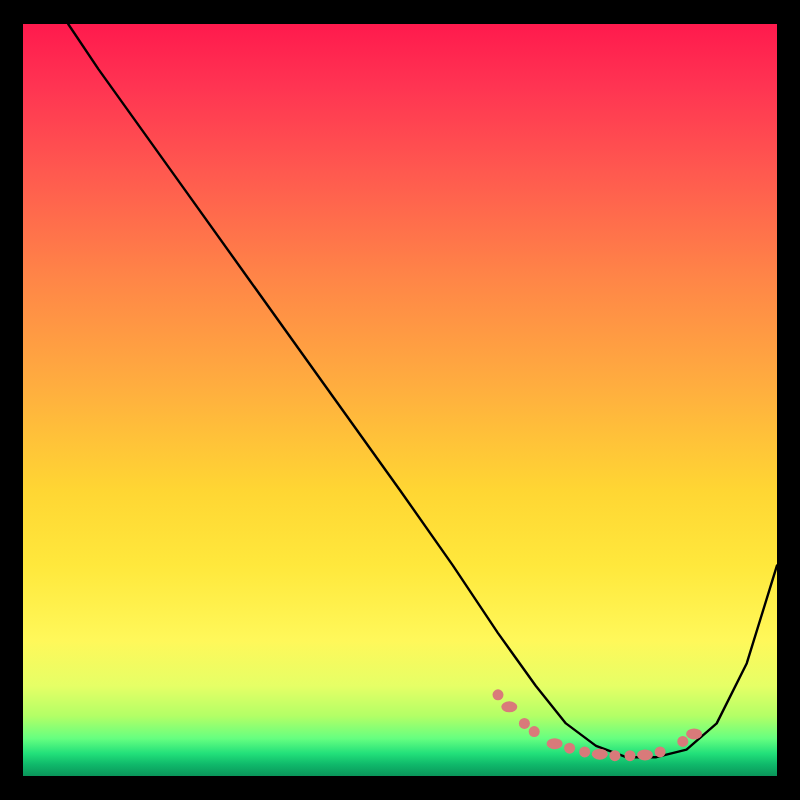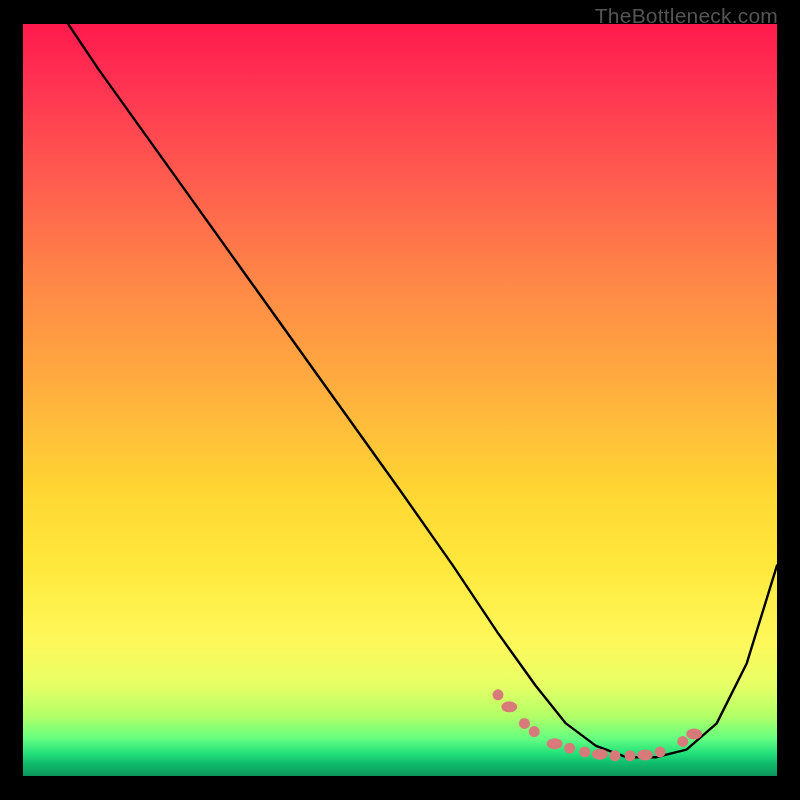--- a/index.html
+++ b/index.html
@@ -56,21 +56,20 @@
     left: 0;
     top: 0;
     width: 754px;
     height: 752px;
   }
 </style>
 </head>
 <body>
 
 <div class="stage">
-  <div class="watermark">TheBottleneck.com</div>
 
   <div class="plot">
     <svg class="curve" viewBox="0 0 754 752" preserveAspectRatio="none">
       <path id="curve-path" fill="none" stroke="#000" stroke-width="2.4" stroke-linecap="round" stroke-linejoin="round" d="M45.2 0.0 L75.4 45.1 L150.8 150.4 L226.2 255.7 L301.6 361.0 L377.0 466.2 L429.8 541.4 L475.0 609.1 L512.7 661.8 L542.9 699.4 L573.0 721.9 L603.2 733.2 L633.4 733.2 L663.5 725.7 L693.7 699.4 L723.8 639.2 L754.0 541.4"></path>
       <g id="marker-group">
           <ellipse cx="475.0" cy="670.8" rx="5.5" ry="5.5" fill="#d97a7a"></ellipse>
           <ellipse cx="486.3" cy="682.8" rx="8" ry="5.5" fill="#d97a7a"></ellipse>
           <ellipse cx="501.4" cy="699.4" rx="5.5" ry="5.5" fill="#d97a7a"></ellipse>
           <ellipse cx="511.2" cy="707.6" rx="5.5" ry="5.5" fill="#d97a7a"></ellipse>
           <ellipse cx="531.6" cy="719.7" rx="8" ry="5.5" fill="#d97a7a"></ellipse>

